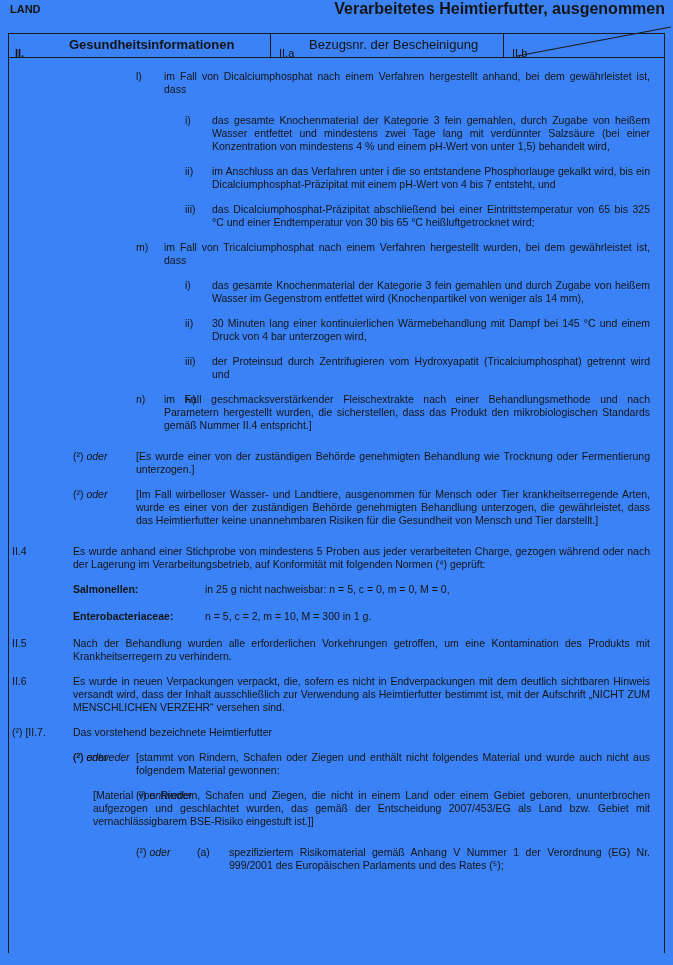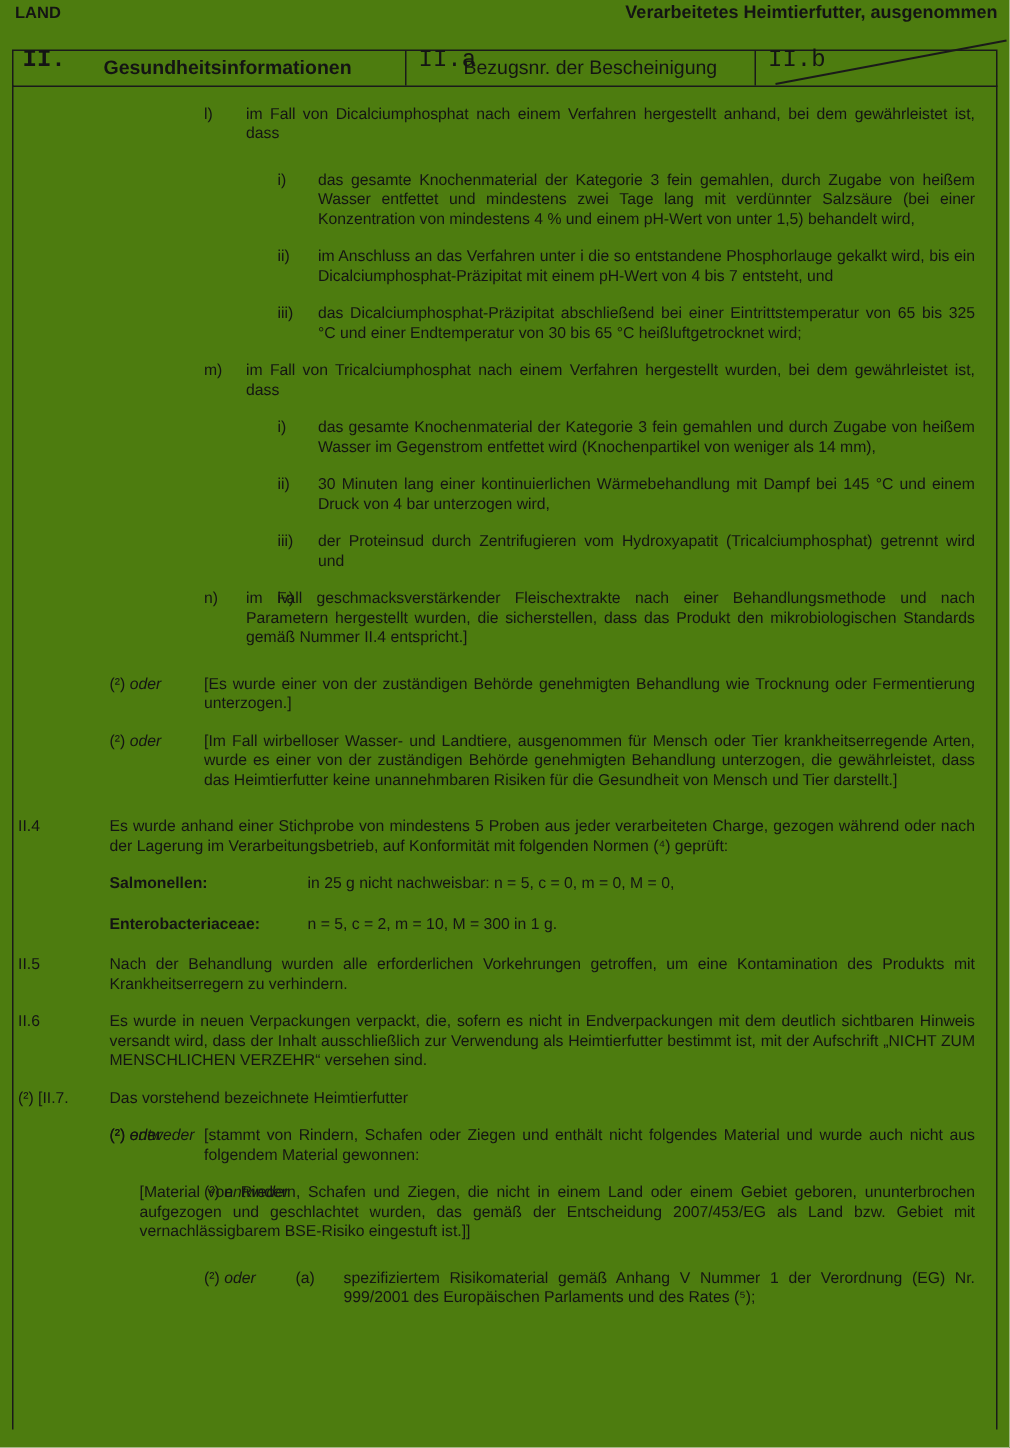--- a/index.html
+++ b/index.html
@@ -1,34 +1,34 @@
 <!DOCTYPE html>
 <html lang="de"><head>
 <meta charset="utf-8">
 <style>
   html,body{margin:0;padding:0;background:#e8e8e8;}
   .page{
     position:relative;
     width:673px;height:965px;
-    background:#4d7c0f;
+    background:#3b82f6;
     font-family:"Liberation Sans","DejaVu Sans",sans-serif;
     font-size:10.5px;line-height:13px;color:#141414;
     overflow:hidden;
   }
   
   .land{position:absolute;top:3px;left:10px;font-weight:bold;font-size:11px;}
-  .doc-title{position:absolute;top:2px;right:8px;font-weight:bold;font-size:12px;line-height:13px;}
+  .doc-title{position:absolute;top:2px;right:8px;font-weight:bold;font-size:16px;line-height:13px;}
   
   .hdr{position:absolute;top:33px;left:8px;width:657px;height:25px;
        border:1.5px solid #1a1a1a;box-sizing:border-box;display:flex;}
   .hdr-cell{position:relative;height:100%;box-sizing:border-box;}
   .hdr-cell.c1{width:262px;border-right:1.5px solid #1a1a1a;}
   .hdr-cell.c2{width:233px;border-right:1.5px solid #1a1a1a;}
   .hdr-cell.c3{flex:1;}
-  .hdr-num{position:absolute;top:0;font-size:16px;font-family:Liberation Mono, monospace;}
+  .hdr-num{position:absolute;top:13px;font-size:11px;}
   .hdr-lbl{position:absolute;top:4px;font-size:13px;}
   .c1 .hdr-num{left:6px;font-weight:bold;}
   .c1 .hdr-lbl{left:60px;font-weight:bold;}
   .c2 .hdr-num{left:8px;}
   .c2 .hdr-lbl{left:38px;}
   .c3 .hdr-num{left:8px;}
   .diag{position:absolute;left:505px;top:24px;width:168px;height:34px;pointer-events:none;}
   
   .body-cell{
     position:absolute;top:57px;left:8px;width:657px;height:896px;

